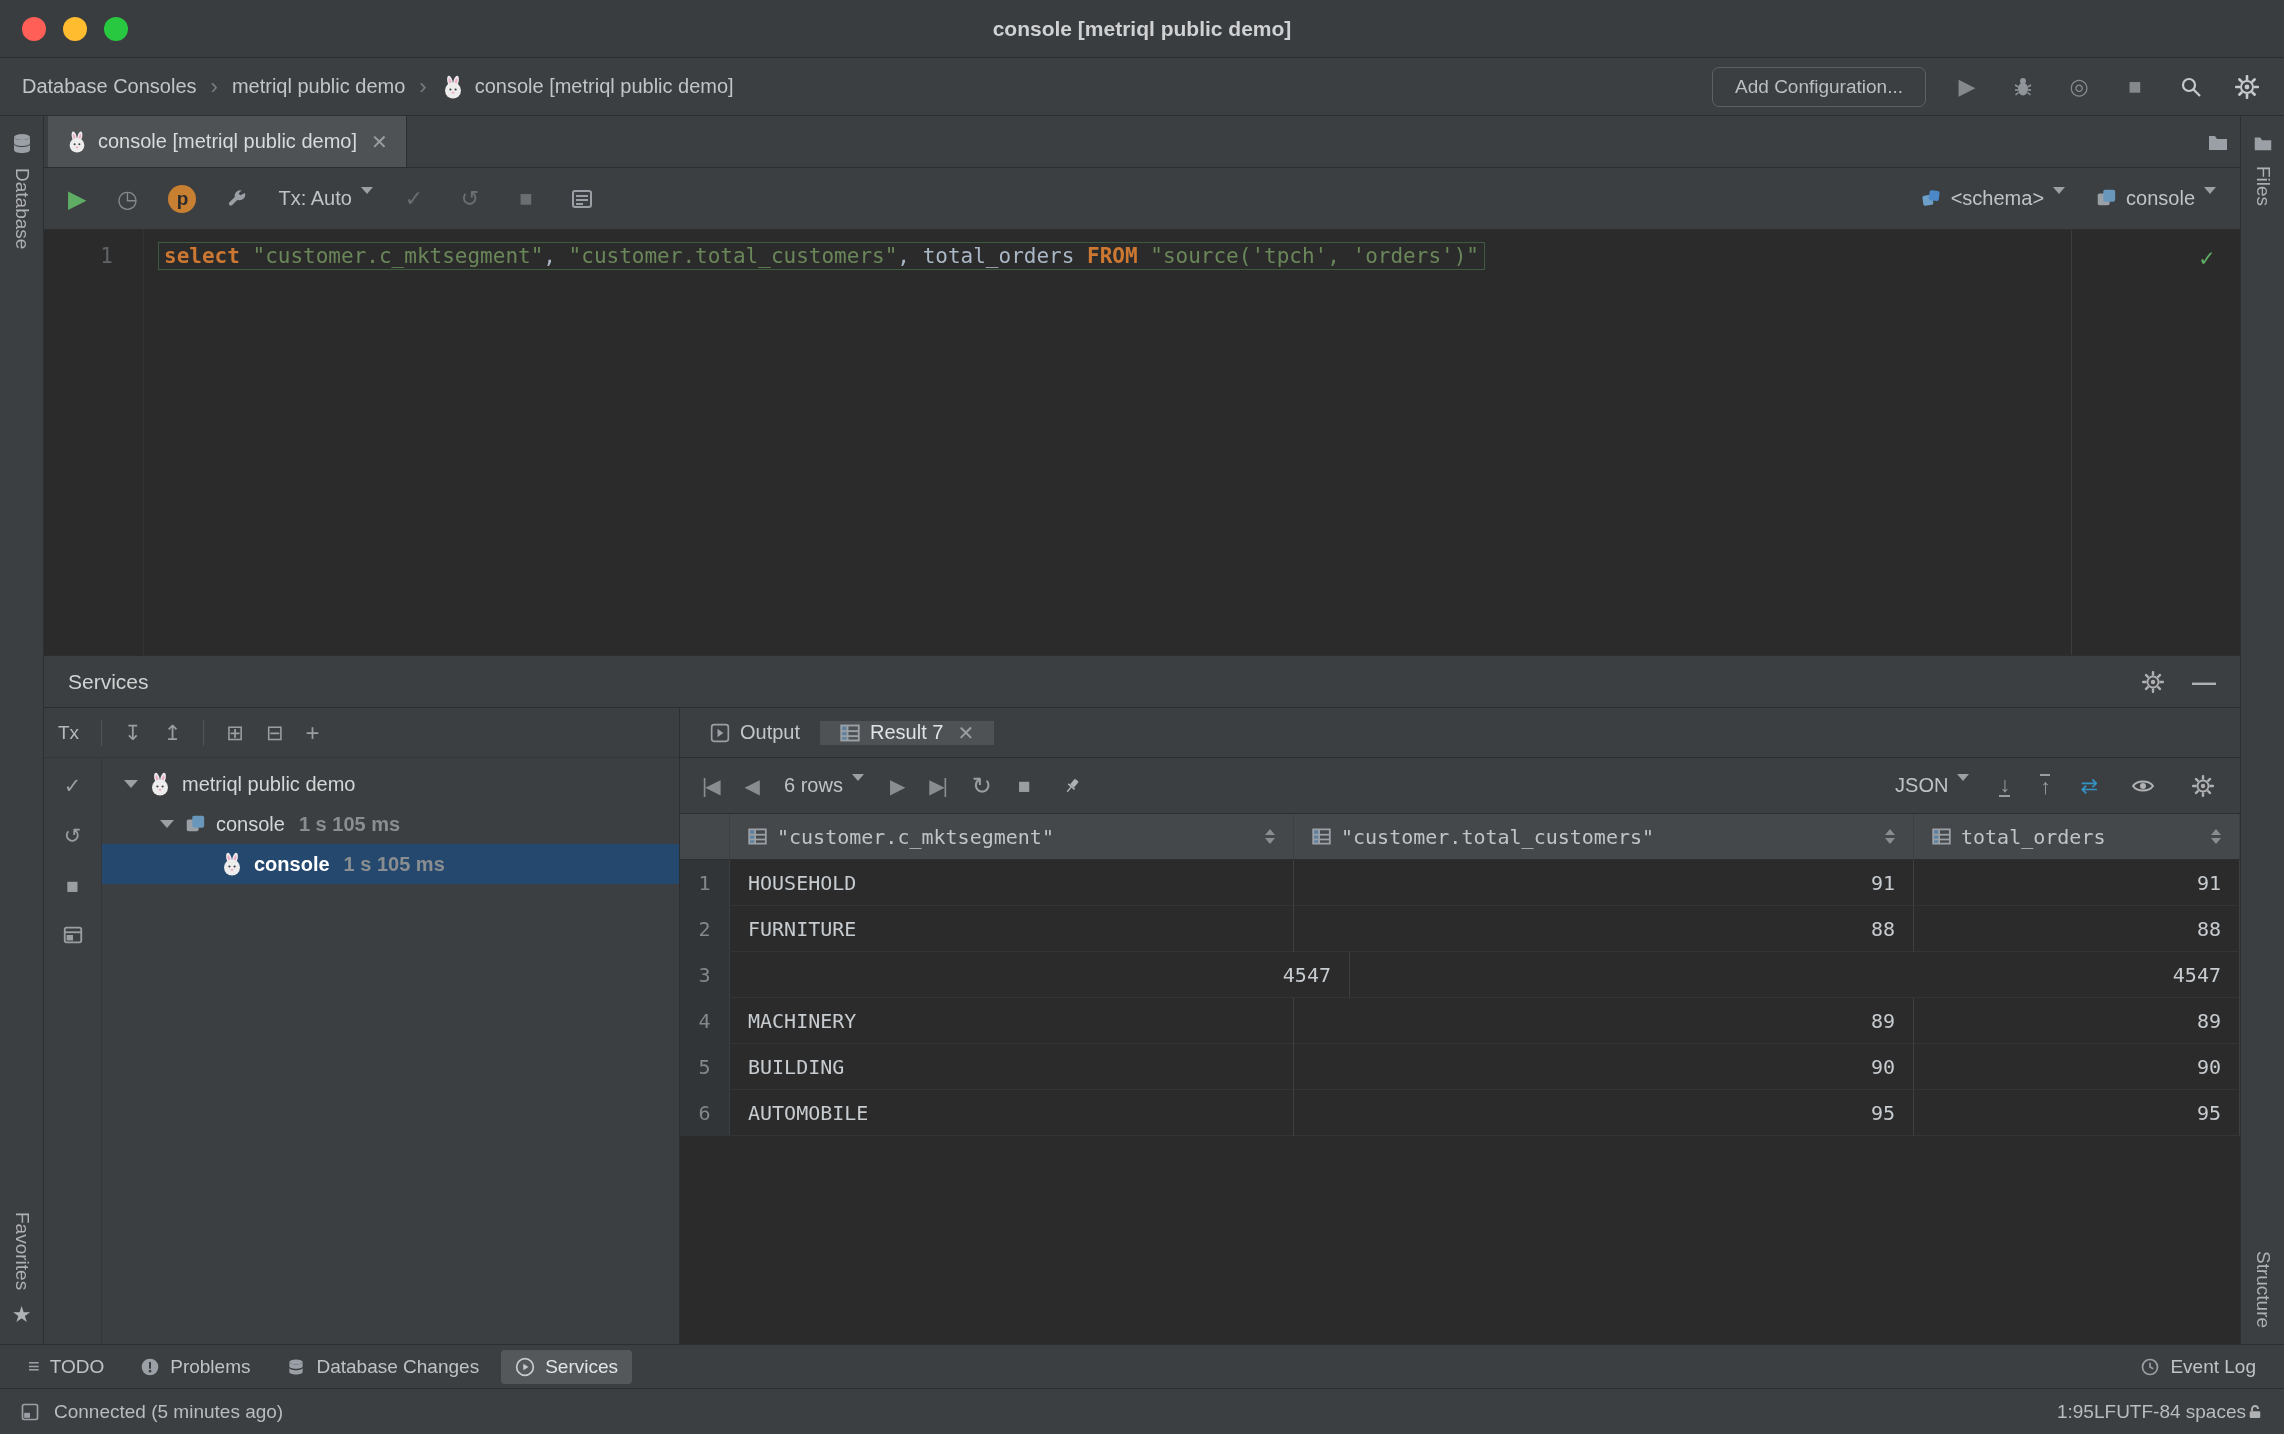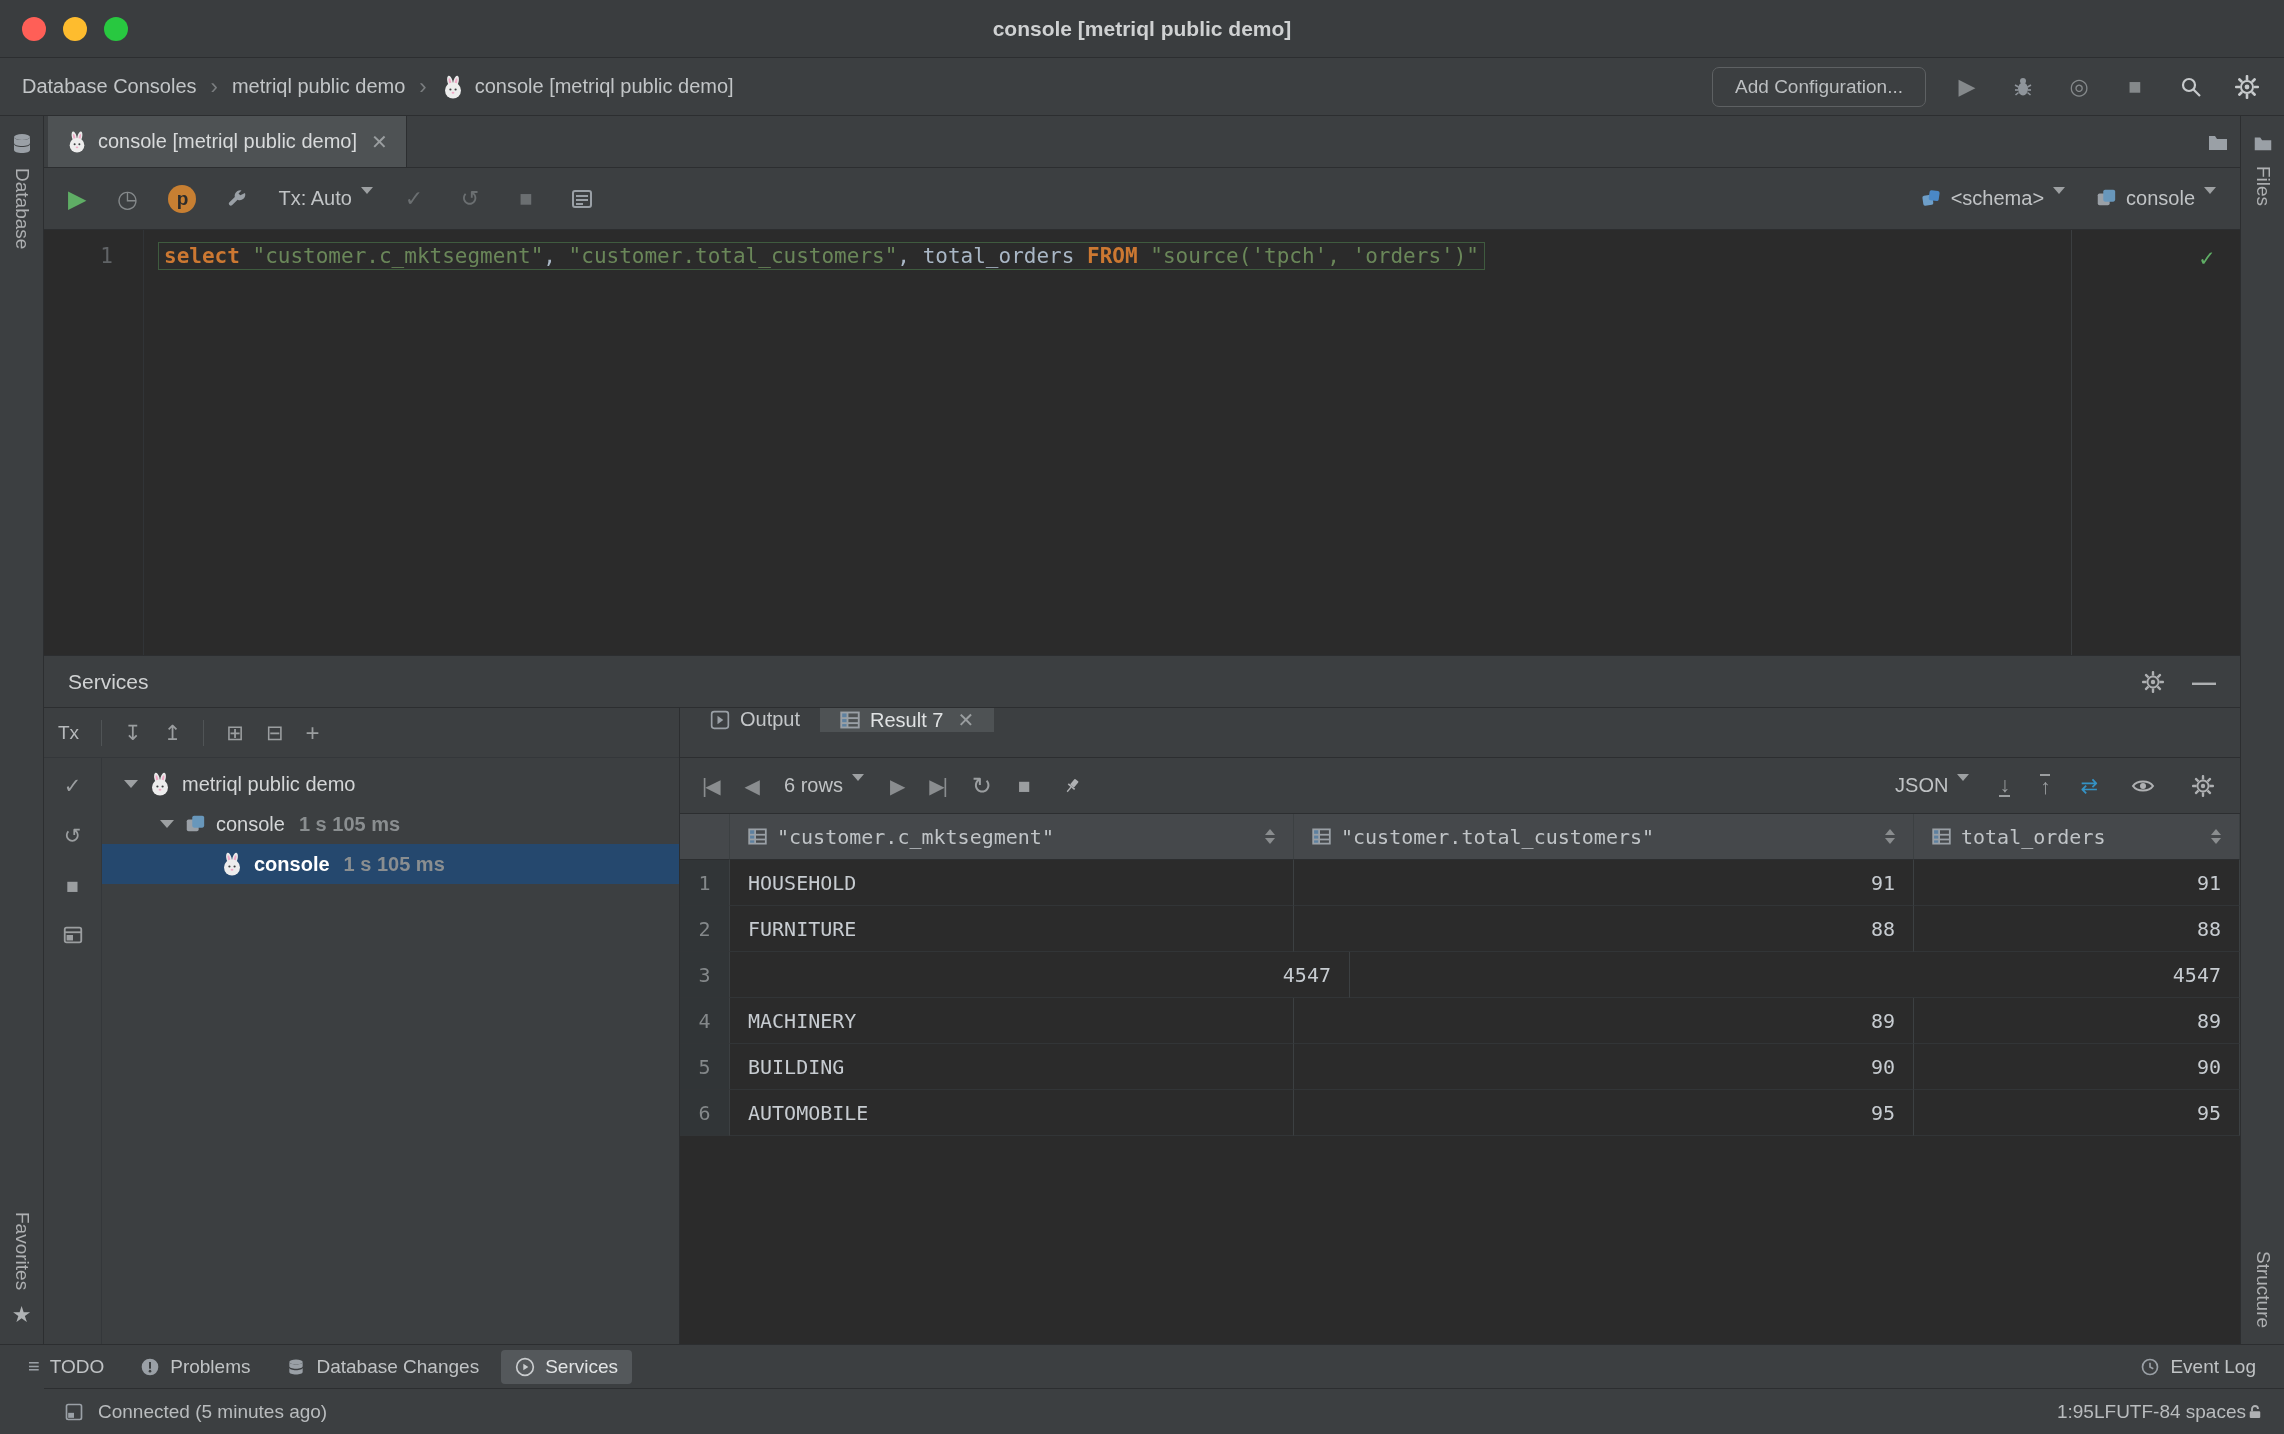--- a/index.html
+++ b/index.html
@@ -76,21 +76,21 @@
   .tree-row { display:flex; align-items:center; gap:10px; height:40px; font-size:20px; cursor:default; }
   .tree-row.selected { background:#25486e; }
   .tree-label { color:#d4d6d7; }
   .tree-row.selected .tree-label { font-weight:bold; color:#ffffff; }
   .tree-time { color:#8a8e90; margin-left:4px;font-weight:bold; }
   .tri-down { width:0; height:0; border-left:7px solid transparent; border-right:7px solid transparent; border-top:8px solid #9da0a2; display:inline-block; }
   .tri-spacer { width:14px; display:inline-block; }
 
   
   .svc-right { flex:1; display:flex; flex-direction:column; min-width:0; background:#3c3f41; }
-  .result-tabs { height:50px; display:flex; align-items:flex-start; border-bottom:1px solid #2c2e30; padding-left:10px; }
+  .result-tabs { height:50px; display:flex; align-items:center; border-bottom:1px solid #2c2e30; padding-left:10px; }
   .rtab { display:flex; align-items:center; gap:10px; padding:0 20px; font-size:20px; color:#c3c6c8; }
   .rtab.active { background:#4e5254; color:#e0e2e3; }
   .result-toolbar { height:56px; display:flex; align-items:center; gap:26px; padding:0 22px; border-bottom:1px solid #2c2e30; }
   .pageico { color:#8a8d8f; font-size:20px; letter-spacing:-2px; }
   .rt-right { margin-left:auto; display:flex; align-items:center; gap:30px; }
   .blue { color:#3592c4; }
 
   .grid { flex:1; background:#2b2b2b; overflow:hidden; font-family:"DejaVu Sans Mono", monospace; font-size:20px; display:flex; flex-direction:column; }
   .grow, .ghead { display:flex; flex:0 0 auto; }
   .gcell { height:46px; display:flex; align-items:center; padding:0 18px; border-right:1px solid #3c4042; border-bottom:1px solid #323537; color:#c7ccd1; overflow:hidden; white-space:nowrap; }
@@ -107,21 +107,21 @@
   .sort .tu { border-bottom:6px solid #8a8d8f; }
   .sort .td { border-top:6px solid #8a8d8f; }
   .grid-fill { flex:1; background:#2b2b2b; }
 
   
   .bottombar { height:44px; background:#3c3f41; border-top:1px solid #2c2e30; display:flex; align-items:center; padding:0 14px; gap:8px; font-size:19px; flex:0 0 auto; }
   .bb-item { display:flex; align-items:center; gap:10px; padding:6px 14px; color:#c0c3c5; border-radius:4px; }
   .bb-item.selected { background:#54585b; color:#e2e4e5; }
   .bb-right { margin-left:auto; display:flex; align-items:center; gap:10px; }
 
-  .statusbar { height:46px; background:#3c3f41; border-top:1px solid #2c2e30; display:flex; align-items:center; padding:16px 20px; font-size:19px; color:#b9bcbe; gap:14px; flex:0 0 auto;margin-left:44px; }
+  .statusbar { height:46px; background:#3c3f41; border-top:1px solid #2c2e30; display:flex; align-items:center; padding:16px 20px; font-size:19px; color:#b9bcbe; gap:14px; flex:0 0 auto; }
   .sb-right { margin-left:auto; display:flex; align-items:center; }
 
   svg { display:block; }
 </style>
 </head>
 <body>
 
 <div class="window">
 
   <div class="titlebar">

